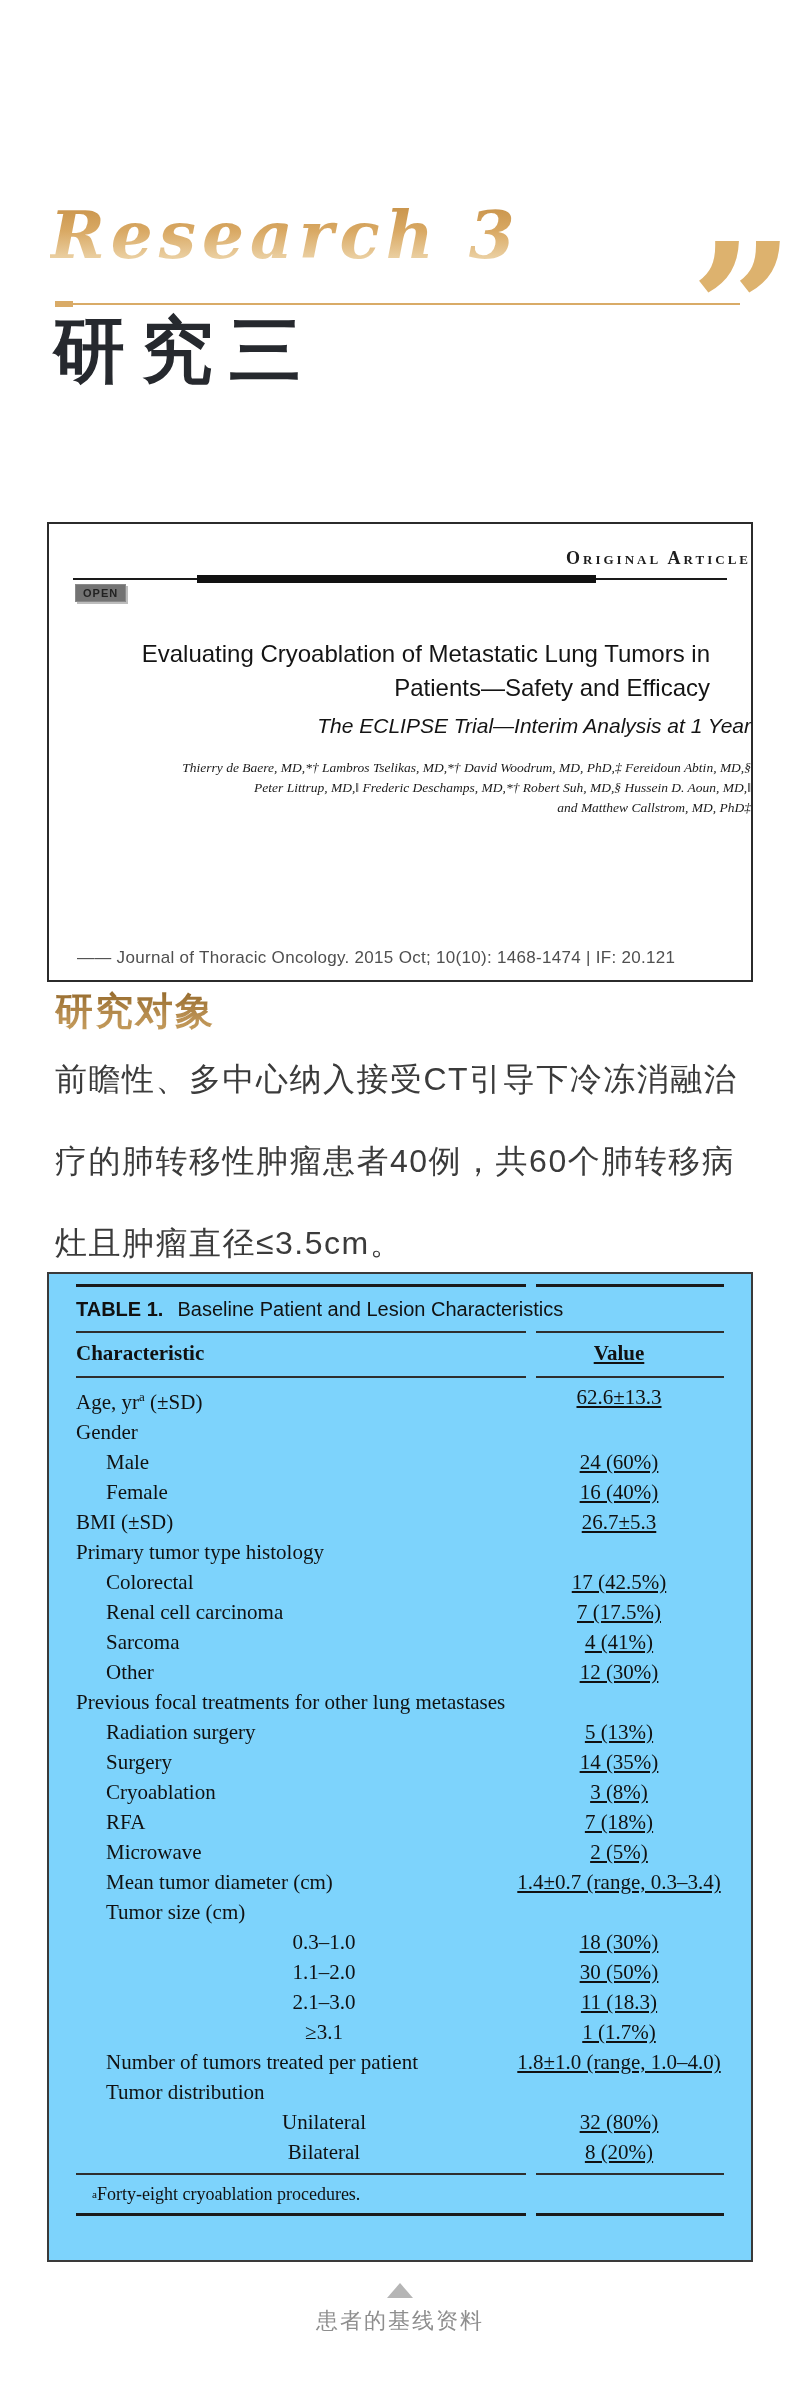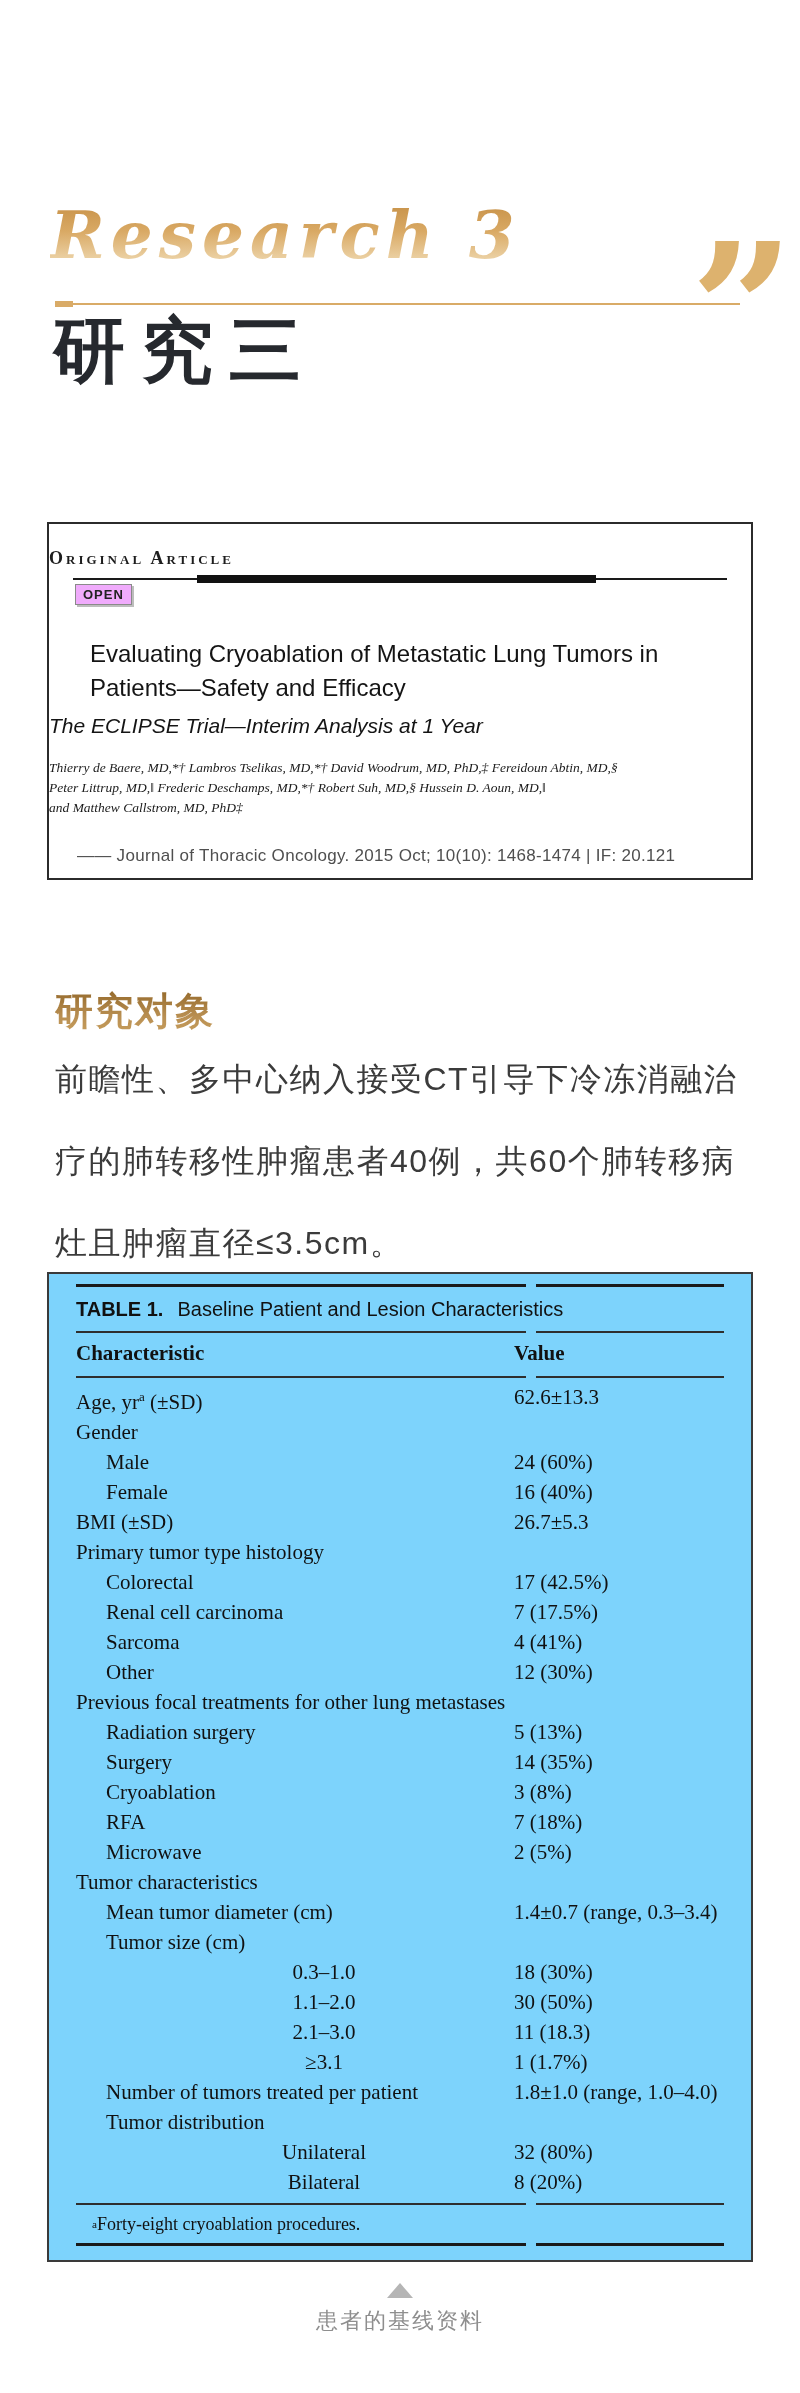--- a/index.html
+++ b/index.html
@@ -12,30 +12,30 @@
     background:linear-gradient(180deg,#c38c42 0%,#d9a964 45%,#f5e6c6 100%);
     -webkit-background-clip:text;background-clip:text;color:transparent;}
   .gold-rule{position:absolute;left:55px;top:303px;width:685px;height:2px;background:#d9ab67;}
   .gold-rule::before{content:"";position:absolute;left:0;top:-2px;width:18px;height:6px;background:#d9ab67;}
   .section-title{position:absolute;left:53px;top:312px;font-family:"Liberation Serif",serif;
     font-weight:900;font-size:72px;line-height:1.1;letter-spacing:16px;color:#26292e;}
   .quote-mark{position:absolute;right:6px;top:262px;font-family:"DejaVu Serif",serif;
     font-weight:700;font-size:180px;line-height:0.52;color:#ddb26e;}
 
   
-  .article-box{position:absolute;left:47px;top:522px;width:706px;height:358px;
-    box-sizing:border-box;border:2px solid #2b2b2b;background:#fff;text-align:left;}
+  .article-box{position:absolute;left:47px;top:522px;width:706px;height:460px;
+    box-sizing:border-box;border:2px solid #2b2b2b;background:#fff;text-align:right;}
   .eyebrow{margin-top:24px;font-family:"Liberation Serif",serif;font-variant:small-caps;
     font-weight:600;font-size:18px;letter-spacing:3px;color:#1d1d1d;}
   .eyebrow-rule{position:relative;margin:6px 24px 0 24px;height:8px;}
   .eyebrow-rule .thin{position:absolute;left:0;right:0;top:3px;height:2px;background:#1a1a1a;}
   .eyebrow-rule .thick{position:absolute;left:19%;width:61%;top:0;height:8px;background:#111;}
-  .open-badge{position:absolute;left:26px;top:60px;padding:2px 7px;background:#f0abfc;
+  .open-badge{position:absolute;left:26px;top:60px;padding:2px 7px;background:#737373;
     border:1px solid #8a8a8a;box-shadow:2px 2px 0 #bdbdbd;
-    font-weight:700;font-size:13px;letter-spacing:1px;color:#222;}
+    font-weight:700;font-size:11px;letter-spacing:1px;color:#222;}
   .paper-title{margin:54px auto 0 auto;max-width:620px;font-size:24px;line-height:34px;
     font-weight:400;color:#141414;}
   .paper-subtitle{margin-top:9px;font-style:italic;font-size:21px;color:#141414;}
   .paper-authors{margin-top:20px;font-family:"Liberation Serif",serif;font-style:italic;
     font-size:13.5px;line-height:20px;color:#1a1a1a;}
   .paper-citation{position:absolute;left:28px;bottom:12px;font-size:17px;color:#4f4f4f;
     letter-spacing:0.3px;}
 
   
   .study-heading{position:absolute;left:55px;top:986px;font-family:"Liberation Serif",serif;
@@ -52,21 +52,21 @@
   .rule i{display:block;background:#1a1a1a;}
   .rule .l{width:69.5%;}
   .rule .r{flex:1;margin-left:10px;}
   .rule.thick i{height:3px;}
   .rule.thin i{height:2px;background:#2e2e2e;}
   .tbl-caption{display:flex;align-items:center;height:44px;font-size:20px;color:#111;}
   .tbl-caption .cap-label{font-weight:700;margin-right:14px;}
   .tbl-grid{display:grid;grid-template-columns:1fr 210px;}
   .tbl-head{padding:8px 0 10px 0;font-family:"Liberation Serif",serif;font-weight:700;
     font-size:21px;color:#111;}
-  .tbl-head .value,.cell.value{text-align:left;white-space:nowrap;}
+  .tbl-head .value,.cell.value{text-align:center;white-space:nowrap;text-decoration:underline;}
   .tbl-body{padding:4px 0 6px 0;}
   .row{display:grid;grid-template-columns:1fr 210px;line-height:30px;
     font-family:"Liberation Serif",serif;font-size:21px;color:#111;}
   .cell.label.i1{padding-left:30px;}
   .cell.label.i2{padding-left:58px;text-align:center;}
   .tbl-footnote{display:flex;align-items:center;height:38px;padding-left:16px;
     font-family:"Liberation Serif",serif;font-size:18px;color:#111;}
   sup{font-size:0.62em;}
 
   
@@ -186,24 +186,20 @@
         </div>
         <div class="row">
           <div class="cell label i1">RFA</div>
           <div class="cell value">7 (18%)</div>
         </div>
         <div class="row">
           <div class="cell label i1">Microwave</div>
           <div class="cell value">2 (5%)</div>
         </div>
         <div class="row">
-          <div class="cell label i0">Tumor characteristics</div>
-          <div class="cell value"></div>
-        </div>
-        <div class="row">
           <div class="cell label i1">Mean tumor diameter (cm)</div>
           <div class="cell value">1.4±0.7 (range, 0.3–3.4)</div>
         </div>
         <div class="row">
           <div class="cell label i1">Tumor size (cm)</div>
           <div class="cell value"></div>
         </div>
         <div class="row">
           <div class="cell label i2">0.3–1.0</div>
           <div class="cell value">18 (30%)</div>

